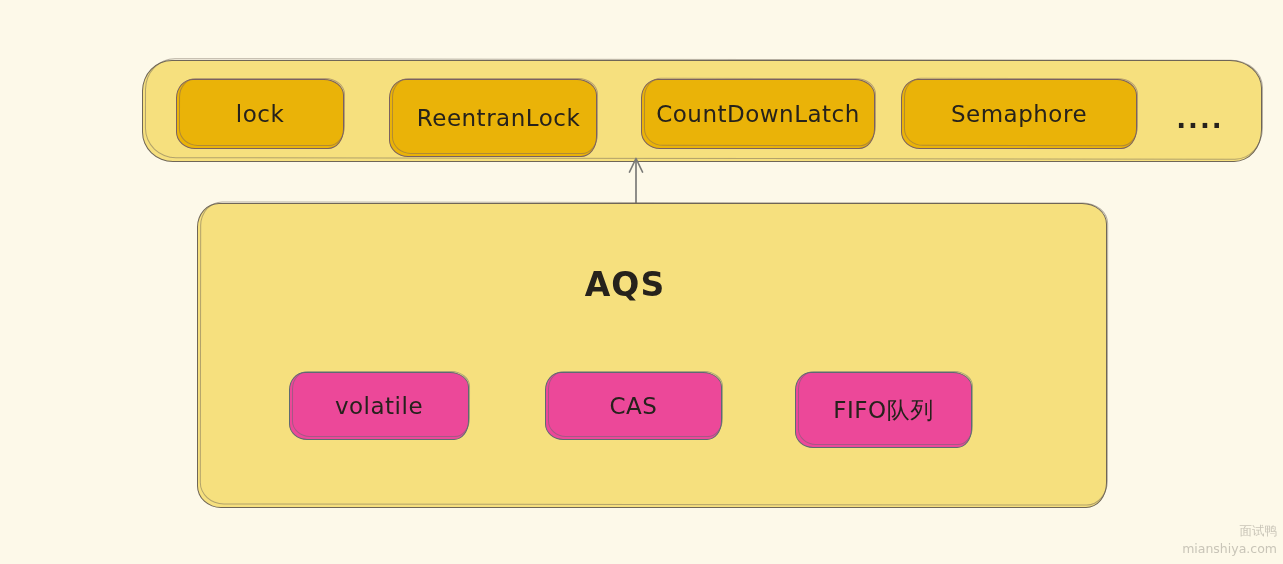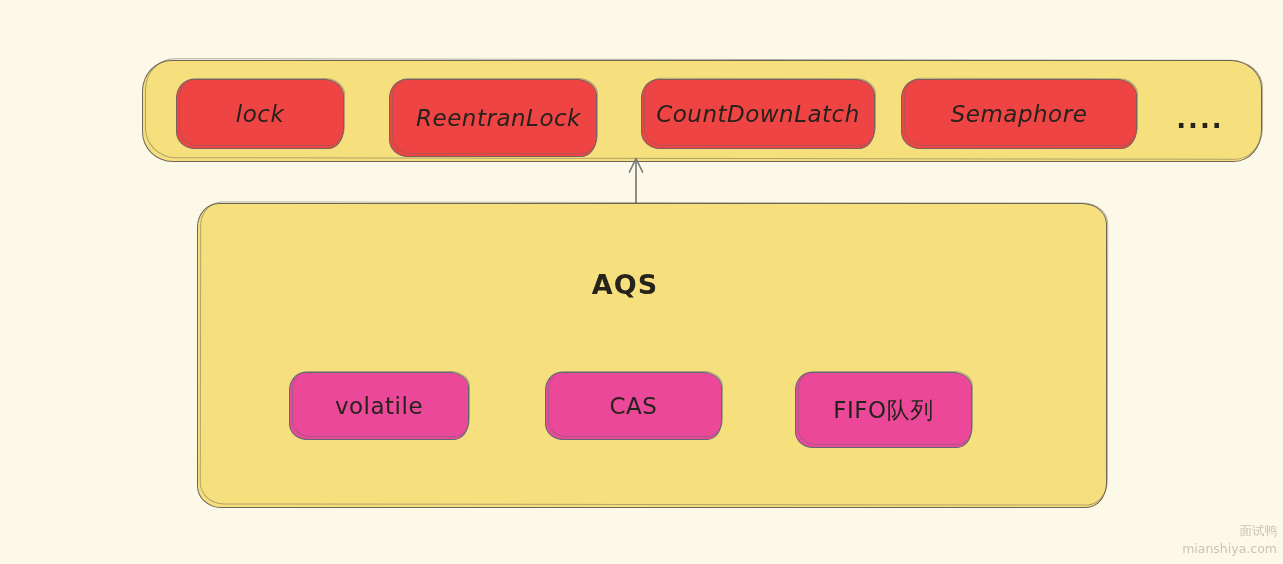--- a/index.html
+++ b/index.html
@@ -34,22 +34,21 @@
     border-radius: inherit;
     transform: translate(2px, -2px) rotate(0.08deg);
     opacity: 0.5;
     pointer-events: none;
   }
   .container-yellow {
     background: #F6E07E;
     --stroke: #6F6657;
   }
   .node-pink {
-    background: #ef4444;
-    font-style: italic;
+    background: #eab308;
     --stroke: #7A6160;
     --rad: 17px 20px 16px 19px / 19px 16px 20px 17px;
   }
   .node-blue {
     background: #ec4899;
     --stroke: #5E6A72;
     --rad: 16px 19px 15px 18px / 18px 15px 19px 16px;
   }
   .node-label {
     font-size: 23px;
@@ -88,21 +87,21 @@
   .aqs-container {
     left: 197px; top: 203px;
     width: 910px; height: 305px;
     --rad: 22px 25px 21px 24px / 24px 21px 25px 22px;
   }
   .aqs-title {
     position: absolute;
     left: 558px; top: 264px;
     width: 134px; height: 40px;
     display: flex; align-items: center; justify-content: center;
-    font-size: 27px;
+    font-size: 33px;
     font-weight: bold;
     letter-spacing: 1px;
     color: #26221C;
   }
   .box-volatile { left: 289px; top: 372px; width: 180px; height: 68px; }
   .box-cas      { left: 545px; top: 372px; width: 177px; height: 68px; }
   .box-fifo     { left: 795px; top: 372px; width: 177px; height: 76px; }
   
   .watermark {
     position: absolute;

